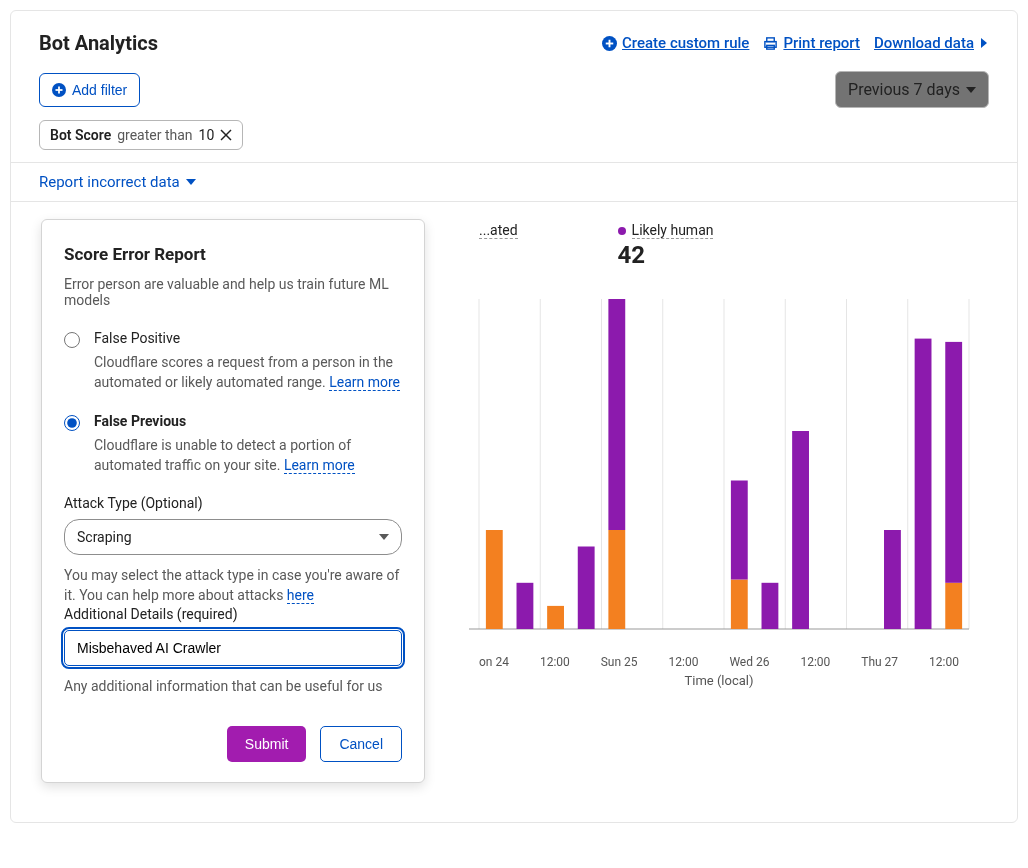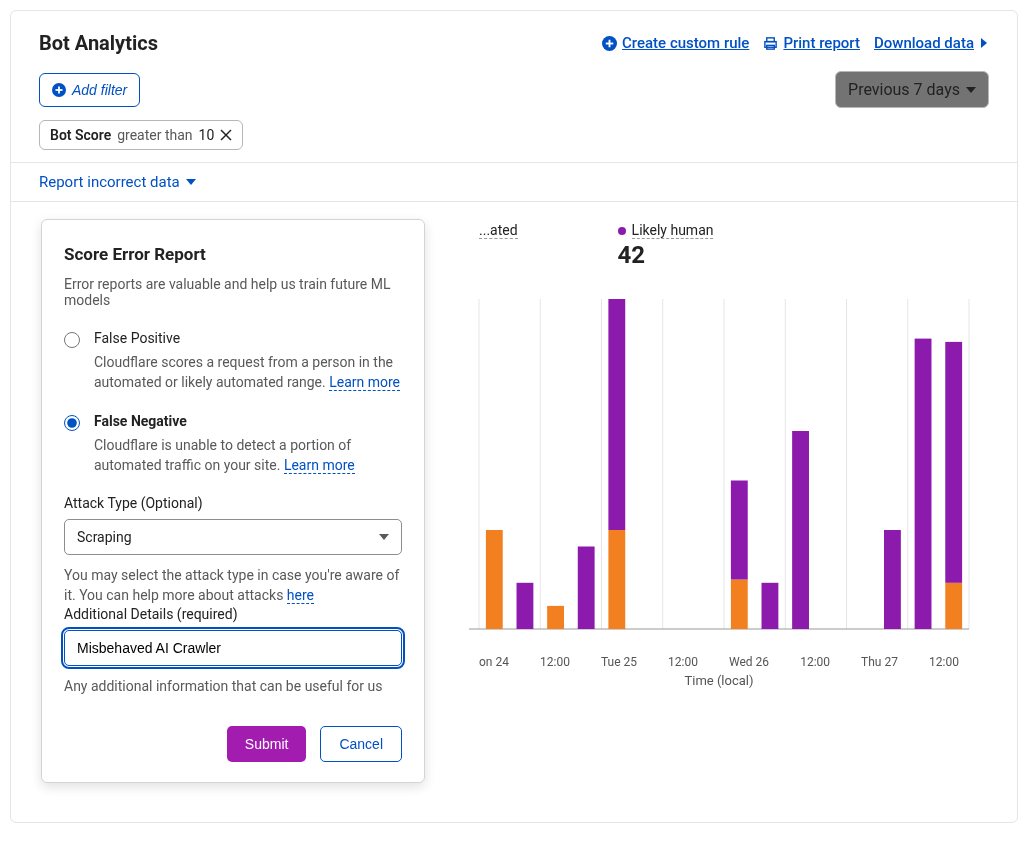--- a/index.html
+++ b/index.html
@@ -51,21 +51,20 @@
     border: 1px solid #0051c3;
     color: #0051c3;
     background: #fff;
     border-radius: 6px;
     padding: 8px 12px;
     display: inline-flex;
     align-items: center;
     gap: 6px;
     font-size: 14px;
     cursor: pointer;
-    font-style: italic;
   }
   .time-select {
     border: 1px solid #b6b6b6;
     border-radius: 6px;
     padding: 8px 12px;
     display: inline-flex;
     align-items: center;
     gap: 6px;
     background: #737373;
     cursor: pointer;
@@ -172,21 +171,21 @@
   }
   .radio-content { flex: 1; }
   .radio-label { font-size: 14px; margin-bottom: 6px; }
   .radio-label.selected { font-weight: 700; }
   .radio-desc { color: #595959; font-size: 14px; line-height: 1.45; }
   .link { color: #0051c3; border-bottom: 1px dashed #0051c3; cursor: pointer; }
   .field-group { }
   .field-label { font-size: 14px; margin-bottom: 8px; display: block; }
   .select-box {
     border: 1px solid #8d8d8d;
-    border-radius: 5px;
+    border-radius: 15px;
     width: 100%;
     padding: 9px 12px;
     font-size: 14px;
     display: flex;
     justify-content: space-between;
     align-items: center;
     cursor: pointer;
     background: #fff;
   }
   .help-text {
@@ -344,48 +343,48 @@
         <rect x="733.140625" y="142" width="16.84375" height="198" fill="#8c1aad"></rect>
         <rect x="825.015625" y="241" width="16.84375" height="99" fill="#8c1aad"></rect>
         <rect x="855.640625" y="49.60000000000002" width="16.84375" height="290.4" fill="#8c1aad"></rect>
         <rect x="886.265625" y="293.8" width="16.84375" height="46.2" fill="#f38020"></rect>
         <rect x="886.265625" y="52.900000000000006" width="16.84375" height="240.9" fill="#8c1aad"></rect>
       </svg>
 
     <div class="x-ticks" id="x-ticks">
         <span>on 24</span>
         <span>12:00</span>
-        <span>Tue 25</span>
+        <span>Sun 25</span>
         <span>12:00</span>
         <span>Wed 26</span>
         <span>12:00</span>
         <span>Thu 27</span>
         <span>12:00</span>
       </div>
     <div class="x-axis-label">Time (local)</div>
   </div>
 
   <div class="modal">
     <h2>Score Error Report</h2>
-    <p class="subtitle">Error reports are valuable and help us train future ML models</p>
+    <p class="subtitle">Error person are valuable and help us train future ML models</p>
 
     <div class="radio-row">
       <input type="radio" name="errtype" class="radio-input" style="">
       <div class="radio-content">
         <div class="radio-label">False Positive</div>
         <div class="radio-desc">
           <span>Cloudflare scores a request from a person in the automated or likely automated range. </span><span class="link">Learn more</span>
         </div>
       </div>
     </div>
 
     <div class="radio-row">
       <input type="radio" name="errtype" class="radio-input" checked="" style="">
       <div class="radio-content">
-        <div class="radio-label selected">False Negative</div>
+        <div class="radio-label selected">False Previous</div>
         <div class="radio-desc">
           <span>Cloudflare is unable to detect a portion of automated traffic on your site. </span><span class="link">Learn more</span>
         </div>
       </div>
     </div>
 
     <div class="field-group">
       <label class="field-label">Attack Type (Optional)</label>
       <div class="select-box">
         <span>Scraping</span>

